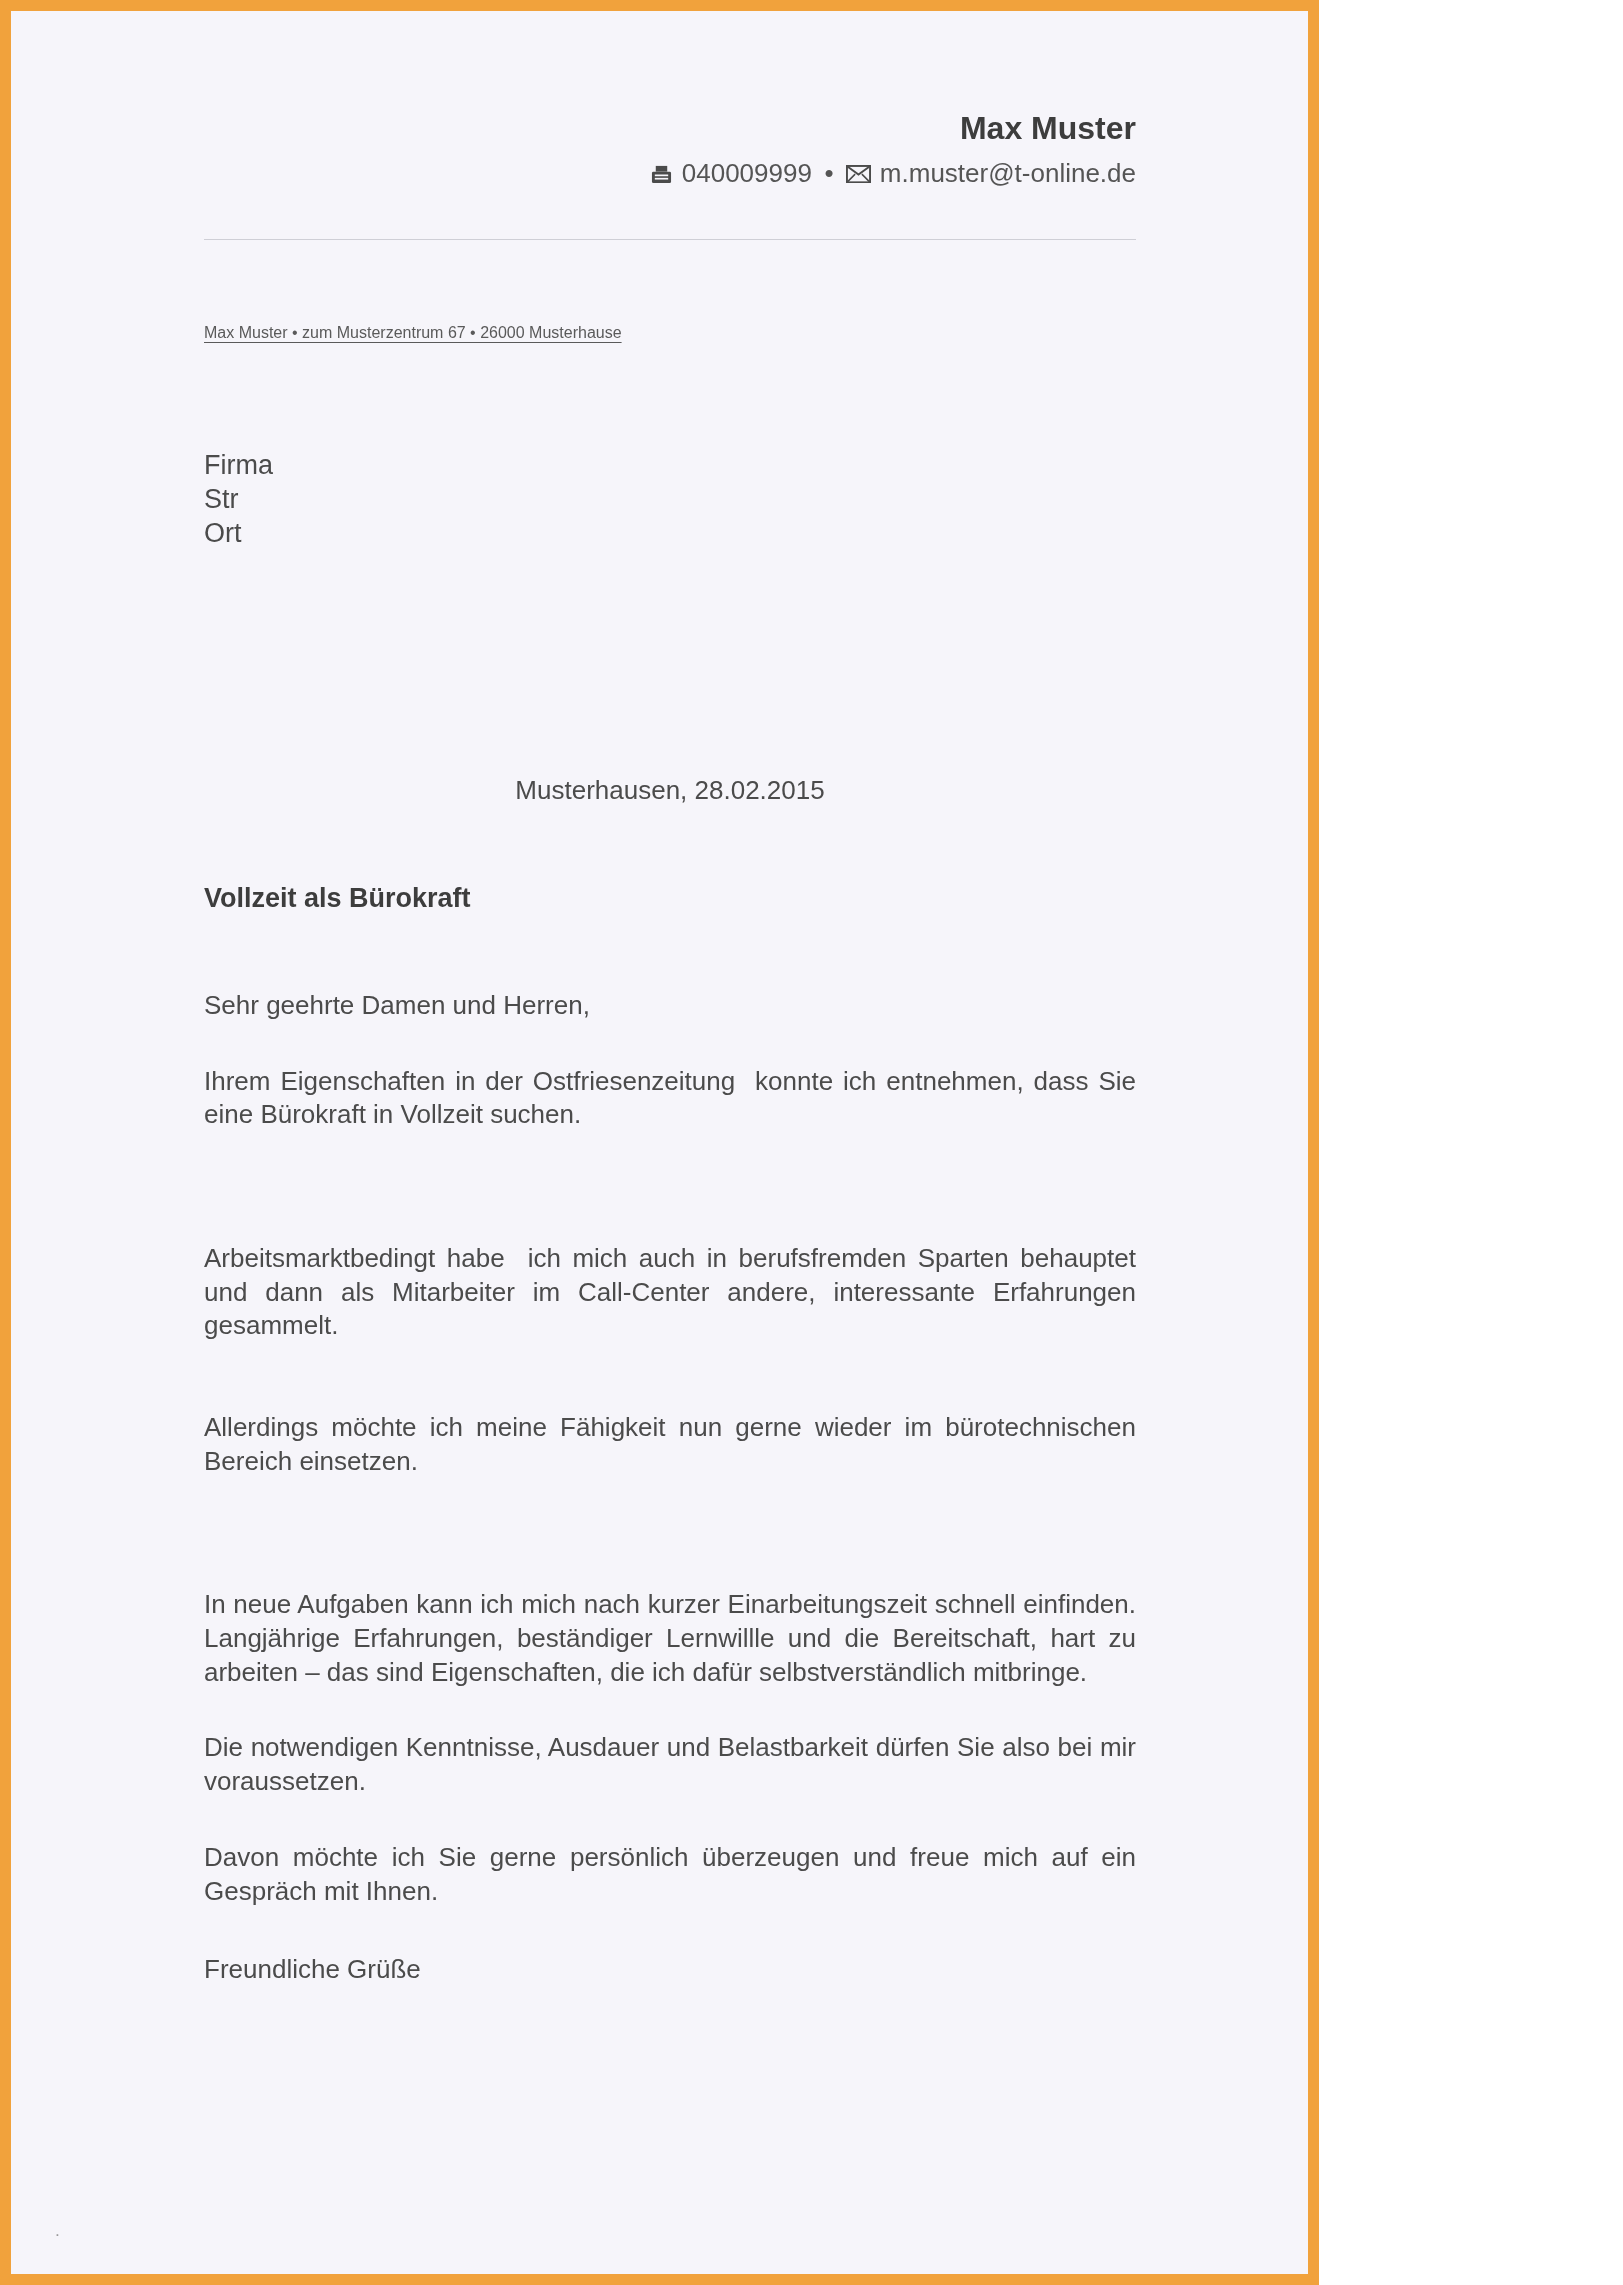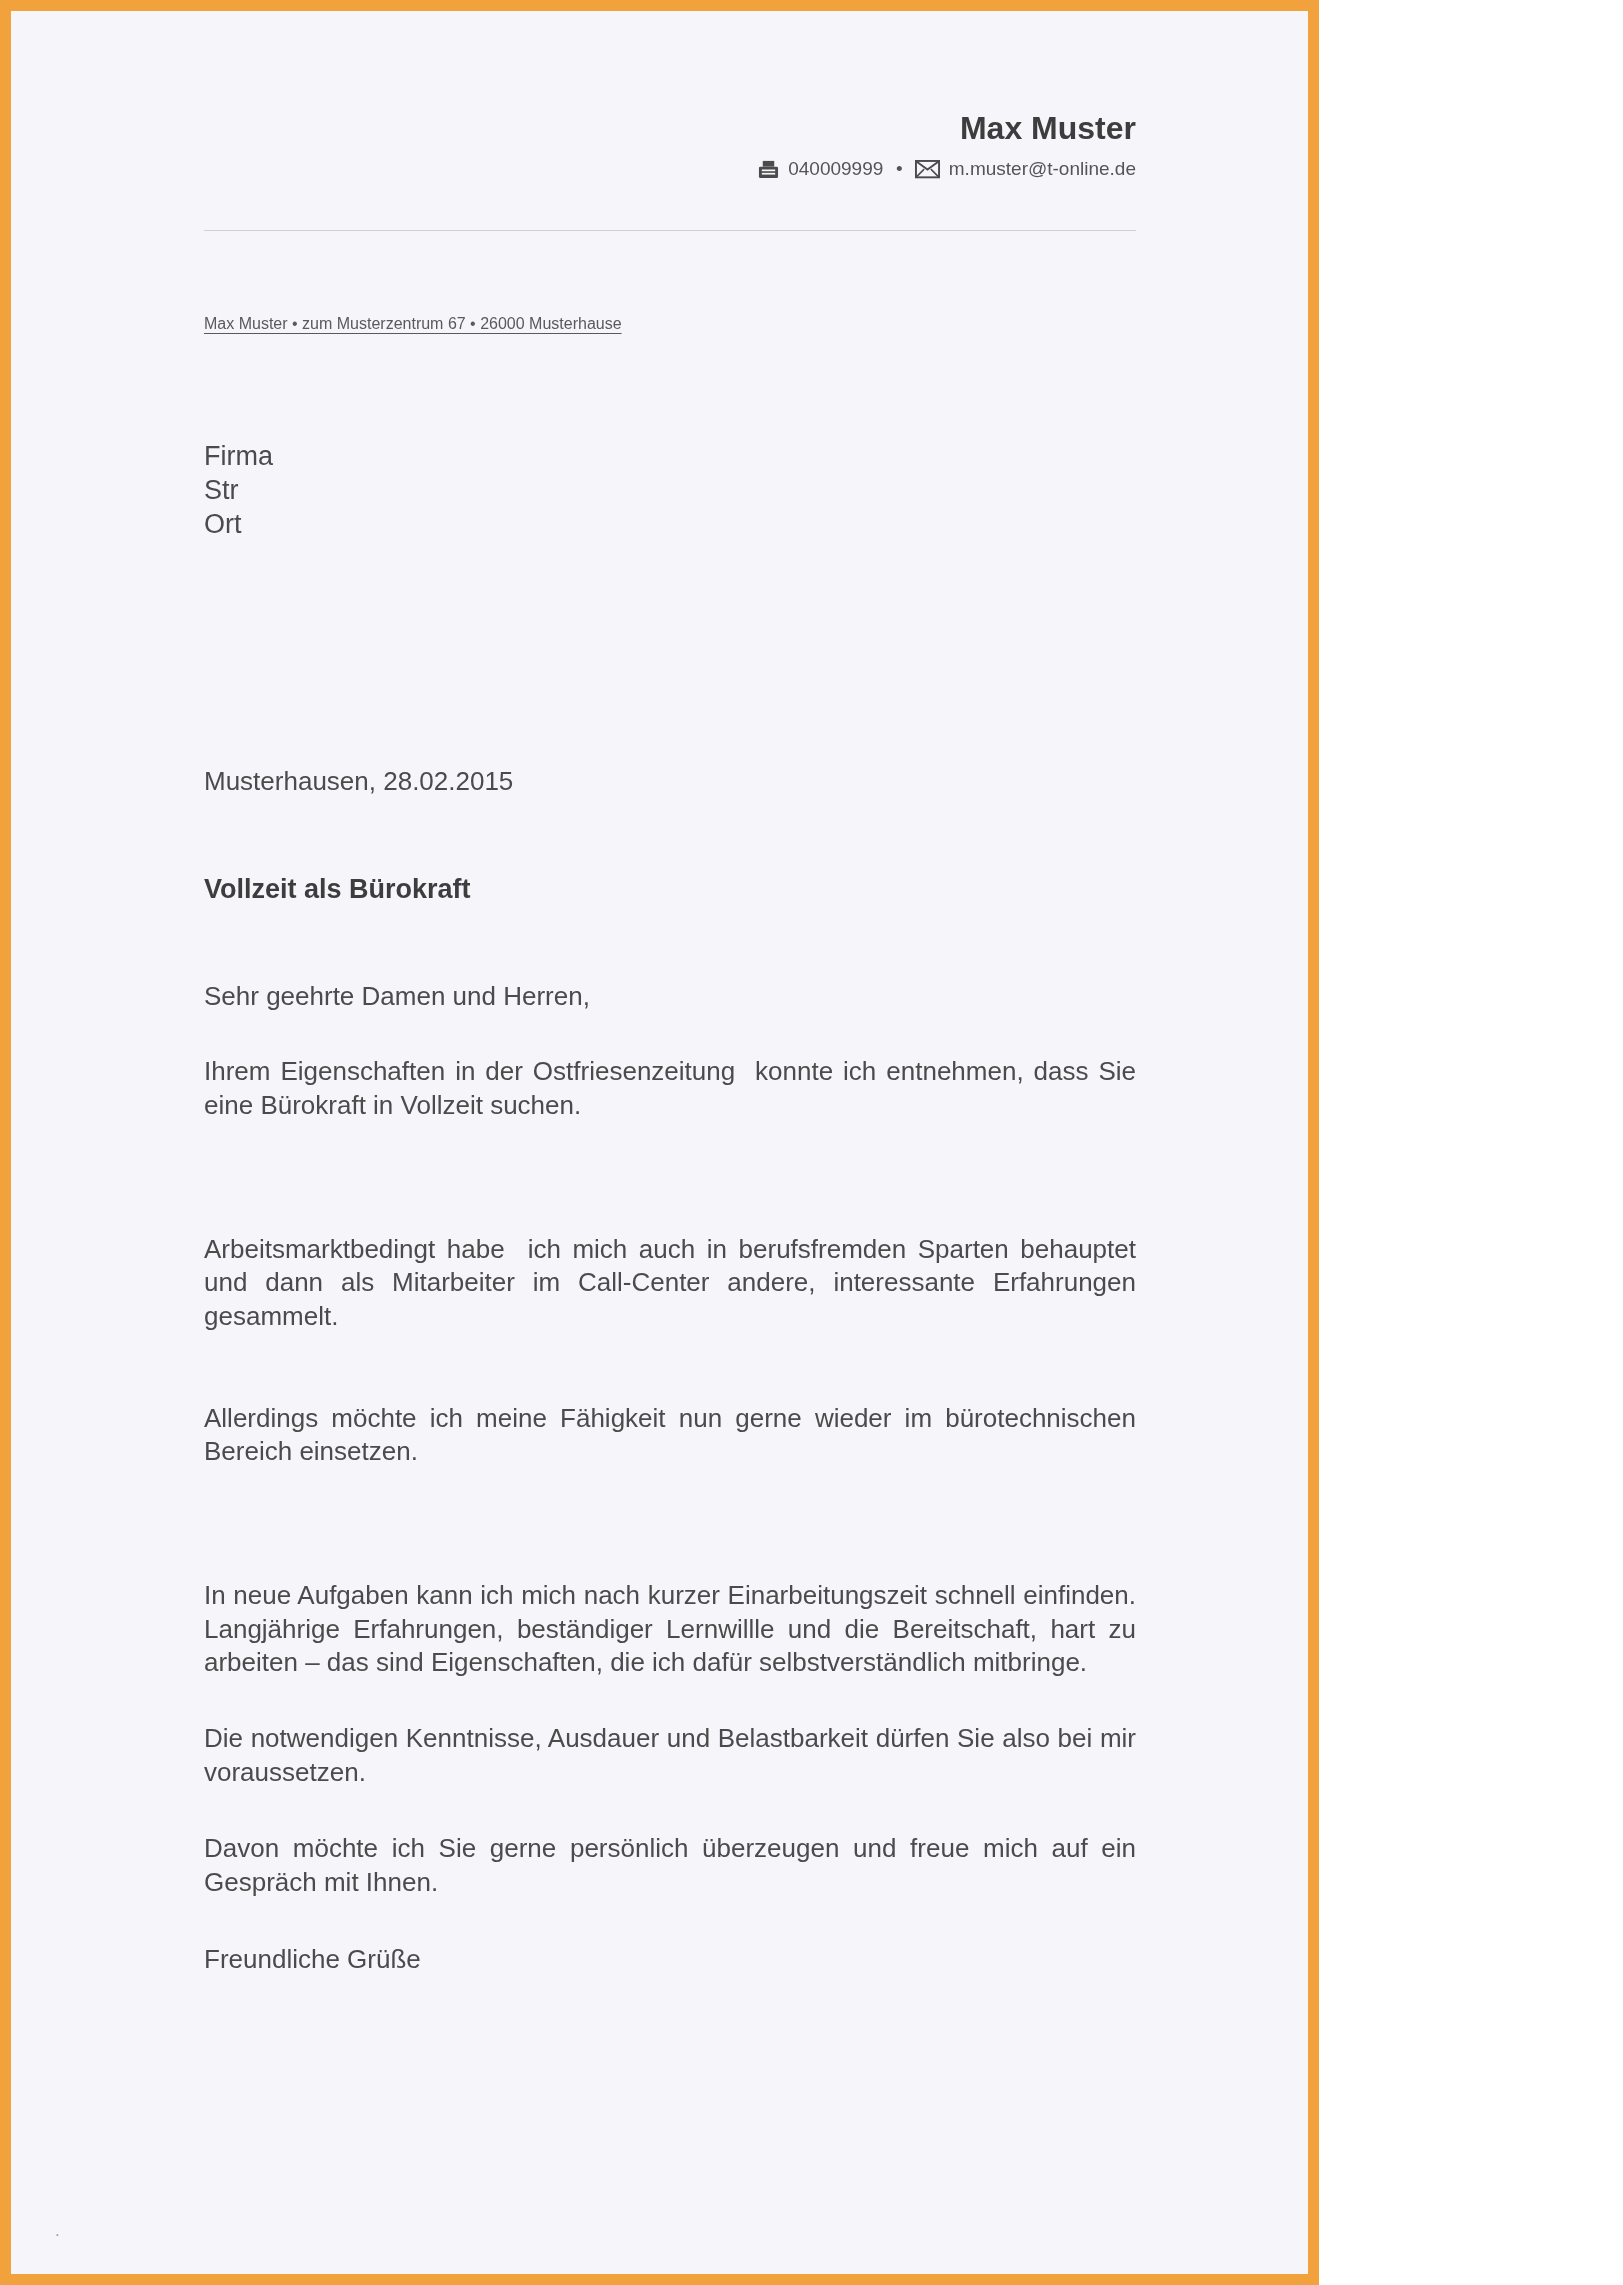--- a/index.html
+++ b/index.html
@@ -20,28 +20,28 @@
     overflow:hidden;
   }
   .content{
     padding:97px 172px 0 193px;
     font-size:26px;line-height:1.3;color:var(--ink);
   }
   
   .letter-head{text-align:right;}
   .sender-name{font-size:32px;font-weight:bold;color:var(--ink-dark);margin-bottom:7.7px;}
   .sender-address{font-size:25px;margin-bottom:5.8px;color:#555;}
-  .sender-contact{font-size:19px;color:#555;display:flex;justify-content:flex-end;align-items:center;gap:8.7px;}
+  .sender-contact{font-size:26px;color:#555;display:flex;justify-content:flex-end;align-items:center;gap:8.7px;}
   .sender-contact svg{display:block;}
   .head-rule{border:none;border-top:1.9px solid var(--rule);margin-top:48px;}
   
   .return-line{margin-top:83px;font-size:16px;color:#5a5a5a;text-decoration:underline;text-underline-offset:3.9px;}
   .recipient{margin-top:104px;line-height:34px;font-size:27px;}
   
-  .date-line{margin-top:224px;text-align:left;}
+  .date-line{margin-top:224px;text-align:center;}
   .subject-line{margin-top:73px;font-weight:bold;color:var(--ink-dark);font-size:27px;}
   .salutation{margin-top:73px;}
   
   .body-par{margin-top:42px;text-align:justify;white-space:pre-wrap;}
   .body-par.block div{text-align:justify;}
   .closing{margin-top:44px;}
   
   .enclosure{margin-top:93px;line-height:34px;}
   .enclosure-title{font-weight:bold;color:var(--ink-dark);}
   .footer-mark{

